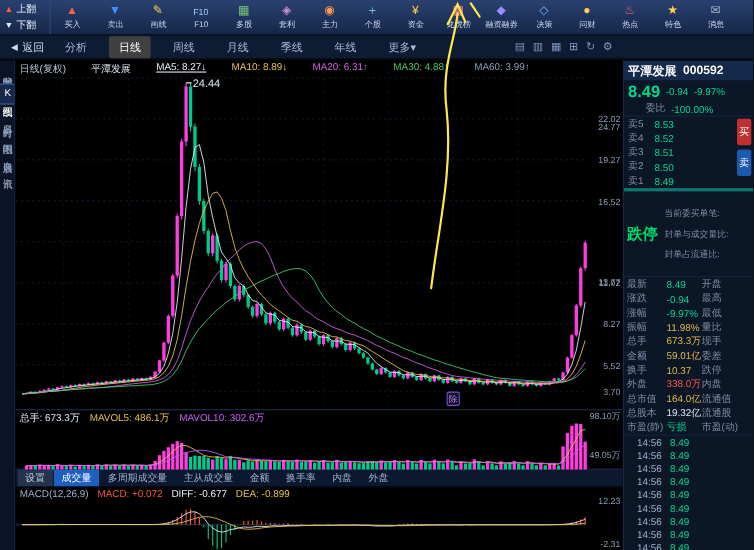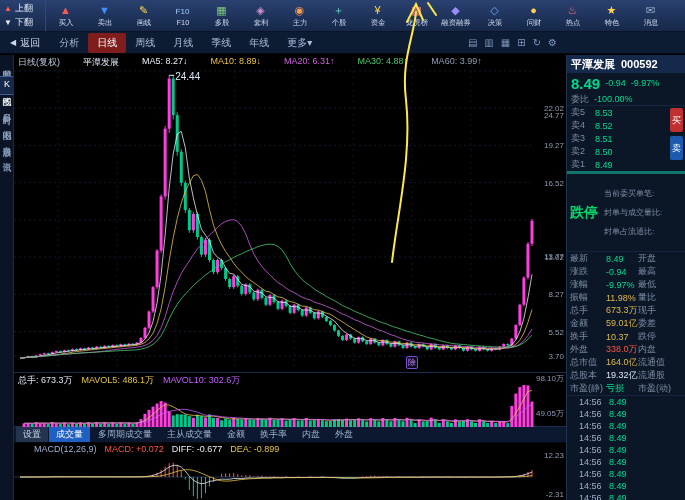--- a/index.html
+++ b/index.html
@@ -11,23 +11,23 @@
 .pg{font-size:9px;color:#dfe8f5;display:flex;align-items:center;gap:3px;cursor:pointer}
 .arr{font-size:8px}
 .arr.red{color:#ff5a4d}.arr.wht{color:#e8eef7}
 .titems{display:flex;flex:1;overflow:hidden}
 .titem{width:39px;display:flex;flex-direction:column;align-items:center;justify-content:center;cursor:pointer}
 .ticon{font-size:11px;line-height:13px}
 .tlabel{font-size:8px;color:#cdd9ec;white-space:nowrap;transform:scale(.92)}
 
 .tb2{display:flex;align-items:center;height:22px;background:#0d1b33;border-bottom:1px solid #05080f;padding-left:2px;gap:2px}
 .back{font-size:10px;color:#cdd9ec;padding:2px 8px;display:flex;gap:4px;align-items:center;cursor:pointer}
-.ntabs{display:flex;gap:0}
+.ntabs{display:flex;gap:11px}
 .ntab{font-size:10px;color:#a9bcd8;padding:3px 9px;cursor:pointer;border-radius:2px}
-.ntab.active{background:#7f1d1d;color:#fff}
+.ntab.active{background:#404040;color:#fff}
 .mini-icons{margin-left:auto;margin-right:128px;display:flex;gap:7px}
 .mini{font-size:10px;color:#7e96bd;cursor:pointer}
 
 .content{position:absolute;top:55px;left:0;right:0;bottom:0;display:flex}
 .rail{width:14px;background:#0a1426;border-right:1px solid #182a45;display:flex;flex-direction:column;align-items:center;padding-top:5px;gap:9px;overflow:hidden}
 .ritem{writing-mode:vertical-rl;text-orientation:upright;font-size:9px;color:#8fa3bf;letter-spacing:1px;cursor:pointer;padding:2px 0}
 .ritem.active{color:#fff;border:1px solid #3d5f97;background:#16294a}
 .chartcol{flex:1;display:flex;flex-direction:column;background:#000;position:relative;min-width:0}
 .kpane{position:relative;height:318px;border-bottom:1px solid #1c2e4a}
 .khead{position:absolute;top:1px;left:4px;display:flex;gap:23px;font-size:9px;z-index:3;white-space:nowrap}
@@ -46,21 +46,21 @@
 .stab.first{background:#24344f;color:#c6d2e2}
 .mpane{position:relative;flex:1}
 .mhead{position:absolute;top:1px;left:4px;display:flex;gap:8px;font-size:9px;z-index:3;white-space:nowrap}
 #max1{top:8px}#max2{bottom:1px}
 
 .rpanel{width:119px;background:#0b1627;border-left:1px solid #20334f;display:flex;flex-direction:column;font-size:9px;overflow:hidden}
 .rp-head{height:18px;background:#15294a;color:#fff;font-weight:bold;font-size:11px;display:flex;align-items:center;padding:0 4px;gap:6px;white-space:nowrap}
 .rp-price{height:20px;display:flex;align-items:center;padding:0 4px;gap:5px}
 .big-price{font-size:15px;font-weight:bold;color:#00d98b}
 .chg{color:#00d98b;font-size:9px}
-.rp-weibi{height:13px;display:flex;padding:0 4px;gap:5px;align-items:center;border-bottom:1px solid #15253f}
+.rp-weibi{height:13px;display:flex;padding:0 20px;gap:5px;align-items:flex-end;border-bottom:1px solid #15253f}
 .lbl{color:#7d8ea6}
 .grn{color:#00d98b}.red{color:#ff5544}.yel{color:#e0b84a}.wht{color:#dde6f0}
 .queue{position:relative;border-bottom:3px solid #0f766e}
 .qrow{height:13px;display:flex;align-items:center;padding:0 4px;gap:6px}
 .qlabel{width:18px;color:#7d8ea6}
 .qprice{flex:1;color:#00d98b}
 .qvol{width:22px;color:#9db1cd;overflow:hidden}
 .qbtns{position:absolute;right:2px;top:2px;display:flex;flex-direction:column;gap:4px}
 .qbtn{width:13px;height:24px;font-size:9px;color:#fff;display:flex;align-items:center;justify-content:center;border-radius:2px;cursor:pointer}
 .qbuy{background:#c03030}.qsell{background:#1c5ab0}
@@ -196,21 +196,21 @@
         <div class="ritem">闪电图</div>
         <div class="ritem">自选股</div>
         <div class="ritem">资讯</div>
       </div>
 
     <div class="chartcol">
       <div class="kpane">
         <div class="khead">
             <span style="color: rgb(185, 199, 220);">日线(复权)</span>
             <span style="color: rgb(223, 232, 245);">平潭发展</span>
-            <span style="color: rgb(232, 238, 247);">MA5: 8.27↓</span>
+            <span style="color: rgb(232, 238, 247); text-decoration: underline;">MA5: 8.27↓</span>
             <span style="color: rgb(232, 195, 74);">MA10: 8.89↓</span>
             <span style="color: rgb(208, 96, 224);">MA20: 6.31↑</span>
             <span style="color: rgb(73, 201, 111);">MA30: 4.88↑</span>
             <span style="color: rgb(142, 157, 181);">MA60: 3.99↑</span>
           </div>
         <svg id="ksvg" width="552" height="318">
             <line x1="0" y1="15.884200000000005" x2="518" y2="15.884200000000005" stroke="#0d1b2e" stroke-dasharray="2,3"></line>
             <line x1="0" y1="53.1192" x2="518" y2="53.1192" stroke="#0d1b2e" stroke-dasharray="2,3"></line>
             <line x1="0" y1="90.3542" x2="518" y2="90.3542" stroke="#0d1b2e" stroke-dasharray="2,3"></line>
             <line x1="0" y1="127.58919999999999" x2="518" y2="127.58919999999999" stroke="#0d1b2e" stroke-dasharray="2,3"></line>
@@ -649,21 +649,21 @@
           <div class="stab">多周期成交量</div>
           <div class="stab">主从成交量</div>
           <div class="stab">金额</div>
           <div class="stab">换手率</div>
           <div class="stab">内盘</div>
           <div class="stab">外盘</div>
         </div>
 
       <div class="mpane">
         <div class="mhead">
-            <span style="color: rgb(157, 177, 205); margin-left: 16px;">MACD(12,26,9)</span>
+            <span style="color: rgb(157, 177, 205);">MACD(12,26,9)</span>
             <span style="color: rgb(255, 85, 68);">MACD: +0.072</span>
             <span style="color: rgb(232, 238, 247);">DIFF: -0.677</span>
             <span style="color: rgb(232, 195, 74);">DEA: -0.899</span>
           </div>
         <svg id="msvg" width="552" height="57">
             <line x1="0" y1="34" x2="518" y2="34" stroke="#24344f"></line>
             <line x1="10.046875" y1="34" x2="10.046875" y2="34" stroke="#ff5544"></line>
             <line x1="14.078125" y1="34" x2="14.078125" y2="34" stroke="#ff5544"></line>
             <line x1="18.109375" y1="34" x2="18.109375" y2="34" stroke="#ff5544"></line>
             <line x1="22.140625" y1="34" x2="22.140625" y2="34" stroke="#ff5544"></line>

